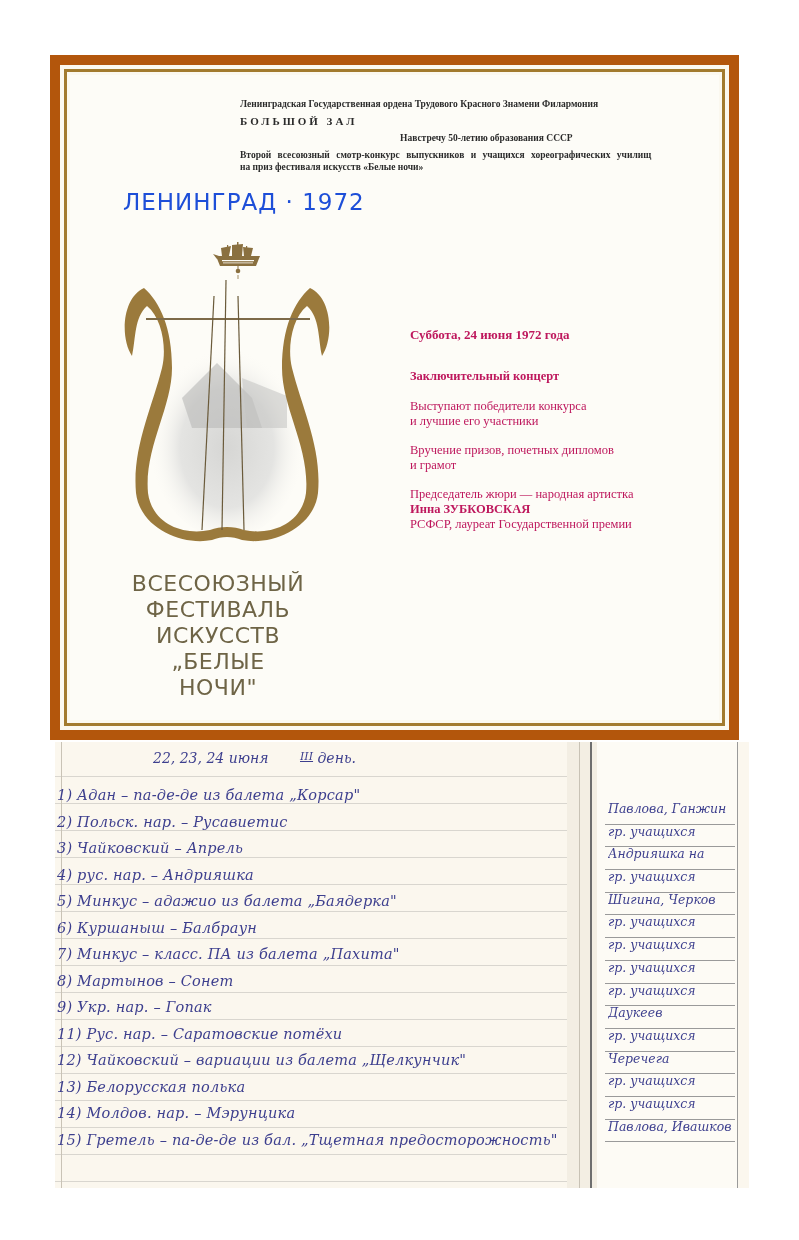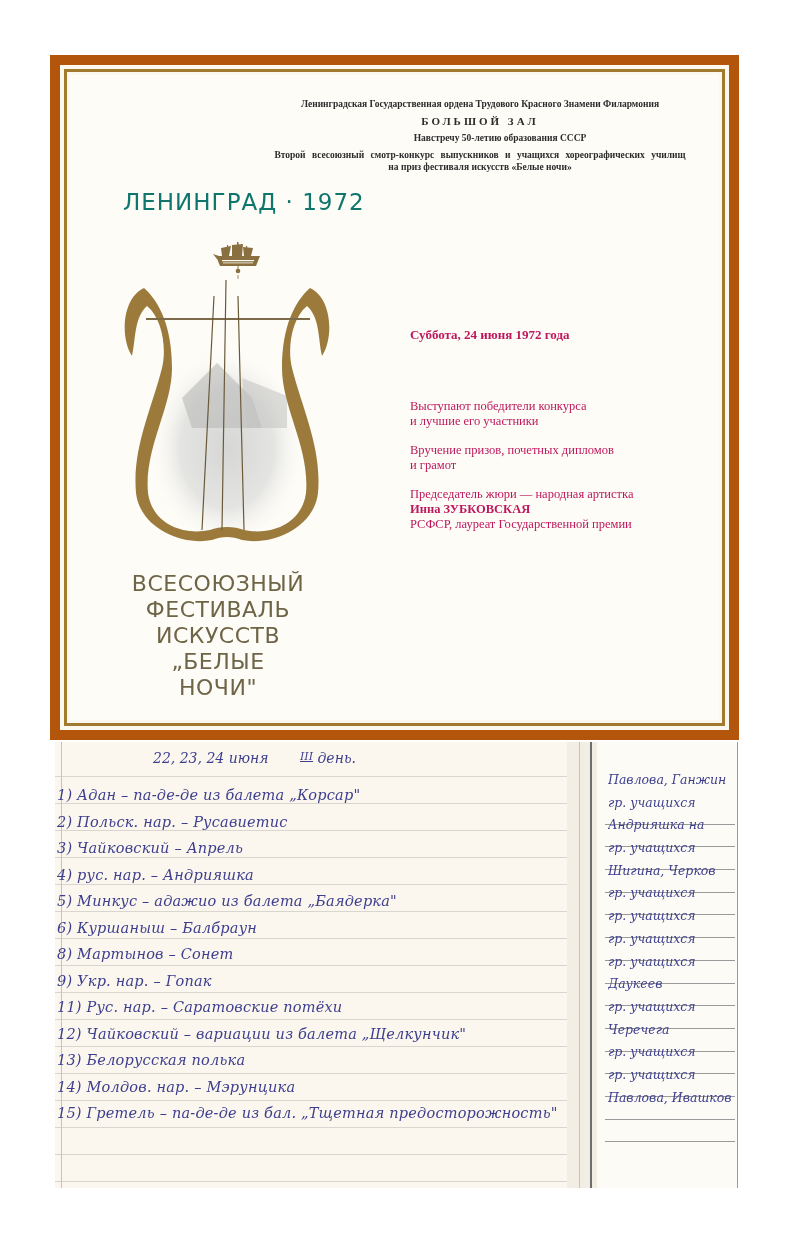--- a/index.html
+++ b/index.html
@@ -16,30 +16,30 @@
   }
   .program-gold-line {
     position: absolute; left: 4px; top: 4px; right: 4px; bottom: 4px;
     border: 3px solid #a27a2e; box-sizing: border-box;
   }
   .program-paper {
     position: absolute; left: 3px; top: 3px; right: 3px; bottom: 3px;
     background: #fdfcf7;
   }
 
-  .hdr { position: absolute; left: 170px; width: 480px; text-align: center; color: #2b2b2b; font-weight: bold; }
+  .hdr { position: absolute; left: 170px; width: 480px; text-align: left; color: #2b2b2b; font-weight: bold; }
   .hdr-1 { top: 24px; font-size: 9.5px; }
   .hdr-2 { top: 40px; font-size: 11px; letter-spacing: 3px; }
   .hdr-3 { top: 58px; font-size: 9.5px; left: 330px; width: 200px; font-family: Liberation Serif, serif; }
   .hdr-4 { top: 75px; font-size: 9.5px; word-spacing: 4px; }
   .hdr-5 { top: 87px; font-size: 9.5px; }
 
   .city-year {
     position: absolute; left: 53px; top: 114px;
-    font-family: "DejaVu Sans", sans-serif; font-size: 23px; color: #0f766e; letter-spacing: 1px; text-align: right;
+    font-family: "DejaVu Sans", sans-serif; font-size: 23px; color: #1d4ed8; letter-spacing: 1px; text-align: right;
   }
   .ship-icon { position: absolute; left: 143px; top: 167px; }
   .lyre-icon { position: absolute; left: 52px; top: 203px; }
 
   .festival-title {
     position: absolute; left: 38px; top: 496px; width: 220px;
     font-family: "DejaVu Sans", sans-serif; color: #6e6446; font-size: 22px; line-height: 26px;
     text-align: center; letter-spacing: 0.5px;
   }
 
@@ -47,20 +47,21 @@
   .ev-date { top: 252px; font-weight: bold; font-size: 13px; }
   .ev-concert { top: 294px; font-weight: bold; }
   .ev-perform { top: 324px; }
   .ev-awards { top: 368px; }
   .ev-jury { top: 412px; }
 
   
   .notebook {
     position: absolute; left: 55px; top: 742px; width: 666px; height: 446px;
     background: #fbf7ee;
+    padding-left: 28px;
   }
   .nb-left {
     position: absolute; left: 0; top: 0; width: 512px; height: 446px;
     background-image: repeating-linear-gradient(to bottom, transparent 0, transparent 26px, #d9d6cf 26px, #d9d6cf 27px);
     background-position: 0 8px;
   }
   .nb-margin-left { position: absolute; left: 6px; top: 0; width: 1px; height: 446px; background: #c9c3b6; }
   .nb-gutter { position: absolute; left: 512px; top: 0; width: 30px; height: 446px; background: #f3eee3; }
   .nb-gutter-line1 { position: absolute; left: 524px; top: 0; width: 1px; height: 446px; background: #c8c2b5; }
   .nb-gutter-line2 { position: absolute; left: 535px; top: 0; width: 2px; height: 446px; background: #6e6e6e; }
@@ -74,21 +75,21 @@
   .nb-right-lines div { height: 22.7px; border-bottom: 1px solid #9a9a9a; box-sizing: border-box; }
 
   .hw { font-family: "DejaVu Serif", serif; font-style: italic; color: #3d3f8e; white-space: nowrap; }
   .nb-date { position: absolute; left: 98px; top: 8px; font-size: 14px; }
   .nb-day { position: absolute; left: 245px; top: 8px; font-size: 14px; }
   .nb-day .roman { text-decoration: underline; font-size: 11px; vertical-align: 3px; text-align: center; }
 
   .nb-items { position: absolute; left: 2px; top: 40px; width: 505px; }
   .nb-item { height: 26.5px; line-height: 26.5px; font-size: 14.5px; overflow: hidden; letter-spacing: 0.2px; }
 
-  .nb-performers { position: absolute; left: 553px; top: 27px; width: 128px; }
+  .nb-performers { position: absolute; left: 553px; top: 56px; width: 128px; }
   .nb-perf { height: 22.7px; line-height: 22px; font-size: 12.5px; overflow: hidden; }
 </style>
 </head>
 <body>
 
 <div class="program-frame">
   <div class="program-inner-white">
     <div class="program-gold-line">
       <div class="program-paper">
 
@@ -143,20 +144,21 @@
 
         <div class="festival-title">
           <div>ВСЕСОЮЗНЫЙ</div>
           <div>ФЕСТИВАЛЬ</div>
           <div>ИСКУССТВ</div>
           <div>„БЕЛЫЕ</div>
           <div>НОЧИ"</div>
         </div>
 
         <div class="event-block ev-date">Суббота, 24 июня 1972 года</div>
+        <div class="event-block ev-concert">Заключительный концерт</div>
         <div class="event-block ev-perform">
           <div>Выступают победители конкурса</div>
           <div>и лучшие его участники</div>
         </div>
         <div class="event-block ev-awards">
           <div>Вручение призов, почетных дипломов</div>
           <div>и грамот</div>
         </div>
         <div class="event-block ev-jury">
           <div>Председатель жюри — народная артистка</div>
@@ -200,20 +202,21 @@
     <span>день.</span>
   </div>
 
   <div class="nb-items">
     <div class="hw nb-item">1) Адан – па-де-де из балета „Корсар"</div>
     <div class="hw nb-item">2) Польск. нар. – Русавиетис</div>
     <div class="hw nb-item">3) Чайковский – Апрель</div>
     <div class="hw nb-item">4) рус. нар. – Андрияшка</div>
     <div class="hw nb-item">5) Минкус – адажио из балета „Баядерка"</div>
     <div class="hw nb-item">6) Куршаныш – Балбраун</div>
+    <div class="hw nb-item">7) Минкус – класс. ПА из балета „Пахита"</div>
     <div class="hw nb-item">8) Мартынов – Сонет</div>
     <div class="hw nb-item">9) Укр. нар. – Гопак</div>
     <div class="hw nb-item">11) Рус. нар. – Саратовские потёхи</div>
     <div class="hw nb-item">12) Чайковский – вариации из балета „Щелкунчик"</div>
     <div class="hw nb-item">13) Белорусская полька</div>
     <div class="hw nb-item">14) Молдов. нар. – Мэрунцика</div>
     <div class="hw nb-item">15) Гретель – па-де-де из бал. „Тщетная предосторожность"</div>
   </div>
 
   <div class="nb-performers">

